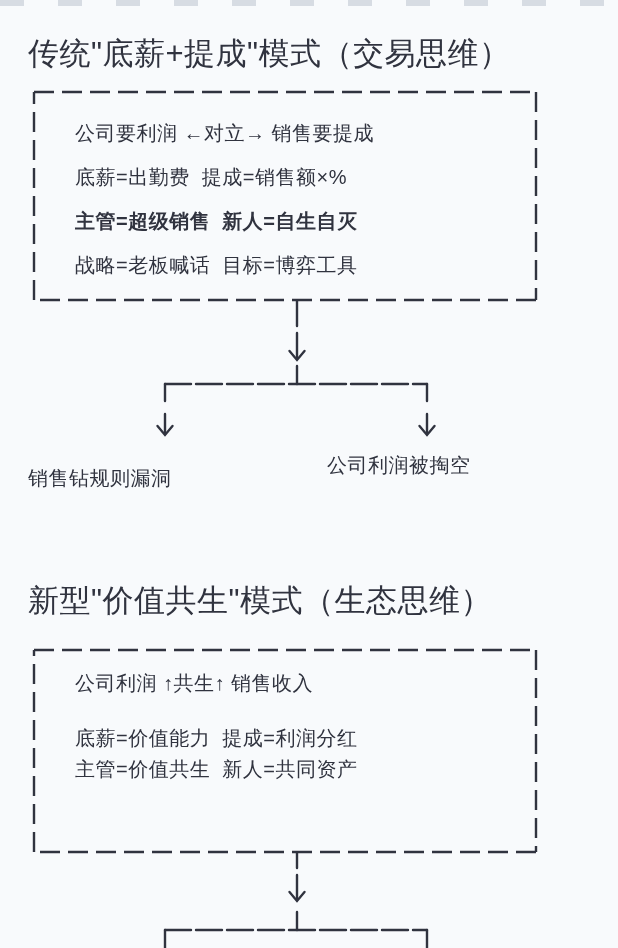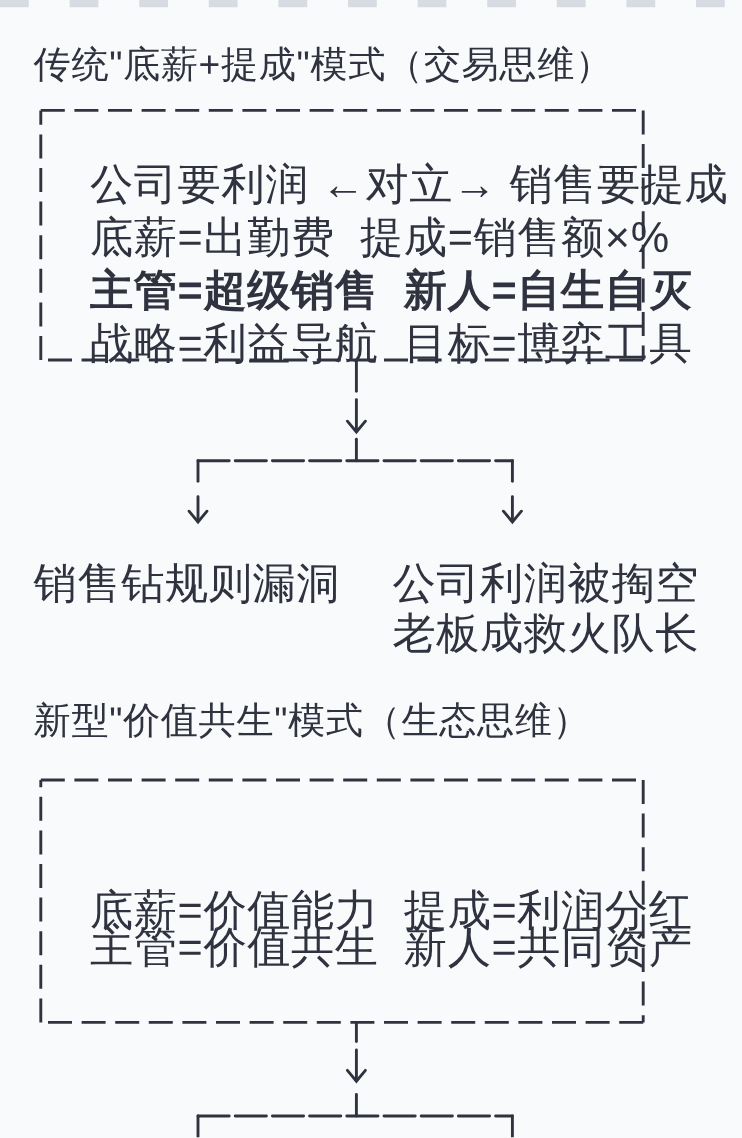--- a/index.html
+++ b/index.html
@@ -18,21 +18,21 @@
     width: 618px; height: 948px;
   }
   .txt {
     position: absolute;
     white-space: pre;
     line-height: 1;
     color: #30333f;
     letter-spacing: 0.5px;
   }
   .title { font-size: 31px; }
-  .body  { font-size: 36px; margin-top: 13px; }
+  .body  { font-size: 20px; }
 </style>
 </head>
 <body>
 
 <div class="canvas">
 
   <svg class="lines-layer" width="618" height="948" viewBox="0 0 618 948">
 
     <line x1="0" y1="3" x2="618" y2="3" stroke="#d7dce3" stroke-width="6" stroke-dasharray="24 34"></line>
 
@@ -87,24 +87,24 @@
       <line x1="165" y1="930" x2="165" y2="948"></line>
       <line x1="427" y1="930" x2="427" y2="948"></line>
     </g>
   </svg>
 
   <div class="txt title" style="left:28px; top:38px;">传统"底薪+提成"模式（交易思维）</div>
 
   <div class="txt body" style="left:75px; top:123px;">公司要利润 ←对立→ 销售要提成</div>
   <div class="txt body" style="left:75px; top:167px;">底薪=出勤费  提成=销售额×%</div>
   <div class="txt body" style="left:75px; top:211px;font-weight:bold;">主管=超级销售  新人=自生自灭</div>
-  <div class="txt body" style="left:75px; top:255px;">战略=利益导航  目标=博弈工具</div>
+  <div class="txt body" style="left:75px; top:255px;">战略=老板喊话  目标=博弈工具</div>
 
-  <div class="txt body" style="left:28px; top:455px;">销售钻规则漏洞</div>
+  <div class="txt body" style="left:28px; top:468px;">销售钻规则漏洞</div>
   <div class="txt body" style="left:327px; top:455px;">公司利润被掏空</div>
-  <div class="txt body" style="left:327px; top:497px;">老板成救火队长</div>
 
   <div class="txt title" style="left:28px; top:585px;">新型"价值共生"模式（生态思维）</div>
 
+  <div class="txt body" style="left:75px; top:673px;">公司利润 ↑共生↑ 销售收入</div>
   <div class="txt body" style="left:75px; top:728px;">底薪=价值能力  提成=利润分红</div>
   <div class="txt body" style="left:75px; top:759px;">主管=价值共生  新人=共同资产</div>
 
 </div>
 
 </body></html>

